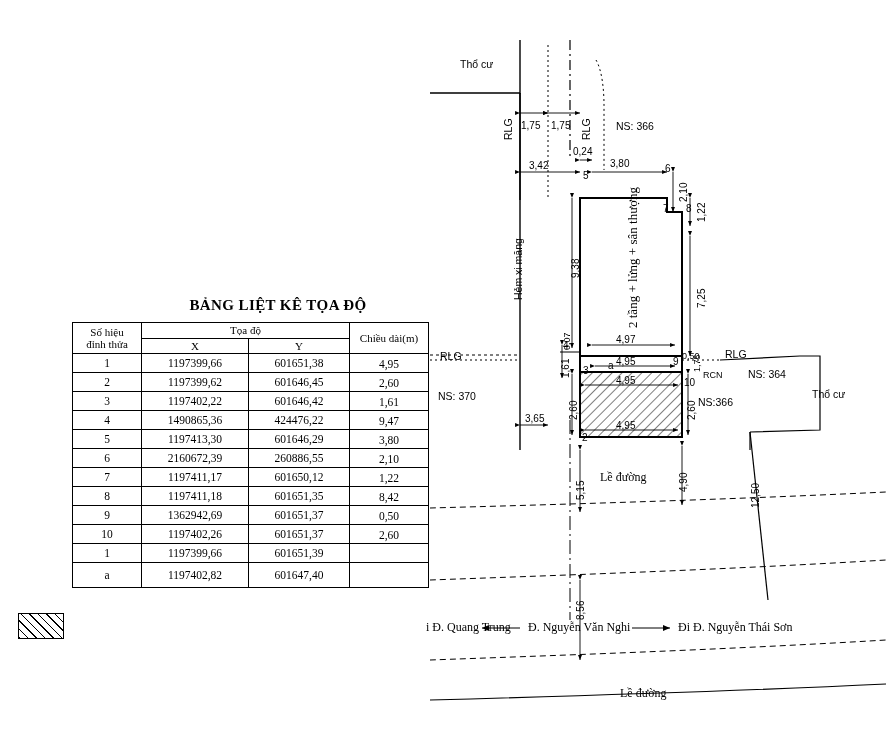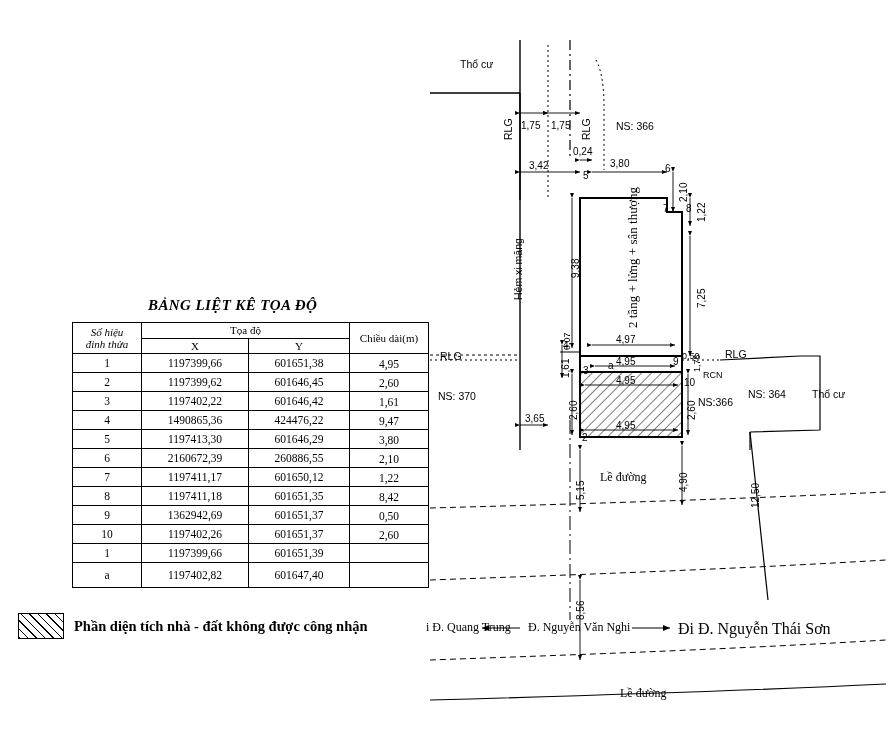--- a/index.html
+++ b/index.html
@@ -9,38 +9,37 @@
     font-family:"Liberation Serif", serif;
     color:#000;
     position:relative;
     overflow:hidden;
   }
   .abs{position:absolute;}
 
   
   #table-title{
     left:148px; top:297px; width:260px;
-    font-size:15px; font-weight:bold; 
+    font-size:15px; font-weight:bold; text-align:center;
     letter-spacing:.4px;
-    font-style:italic;
   }
   #coord-table{
     left:72px; top:322px;
     border-collapse:collapse;
     font-size:11.5px;
   }
   #coord-table td,#coord-table th{
     border:1px solid #000;
     padding:1px 3px;
     text-align:center;
     font-weight:normal;
     line-height:1.15;
   }
   #coord-table .hdr{font-size:11px;}
-  #coord-table .col-id{width:62px;font-style:italic;}
+  #coord-table .col-id{width:62px;}
   #coord-table .col-x{width:100px;}
   #coord-table .col-y{width:94px;}
   #coord-table .col-len{width:72px;}
   #coord-table tr.data td{height:16px;}
   .len-cell{vertical-align:bottom;padding-bottom:0;}
 
   
   #legend{left:18px; top:613px; display:flex; align-items:center; gap:10px;}
   #legend-swatch{
     width:44px;height:24px;border:1px solid #000;
@@ -147,21 +146,20 @@
     <td style="height:22px">a</td>
     <td>1197402,82</td>
     <td>601647,40</td>
     <td></td>
   </tr>
 </tbody>
   </table>
 
 <div class="abs" id="legend">
   <div id="legend-swatch"></div>
-  <div id="legend-text">Phần diện tích nhà - đất không được công nhận</div>
 </div>
 
 <div class="abs" id="drawing">
 
   <svg width="476" height="743" viewBox="0 0 476 743">
     <defs>
       <pattern id="hatch" width="7" height="7" patternTransform="rotate(45)" patternUnits="userSpaceOnUse">
         <line x1="0" y1="0" x2="0" y2="7" stroke="#000" stroke-width="1"></line>
       </pattern>
       <marker id="arr" markerWidth="8" markerHeight="8" refX="7" refY="3" orient="auto">
@@ -281,31 +279,31 @@
   <div class="lbl num rot90" style="left:258px;top:492px">4,90</div>
   <div class="lbl num rot90" style="left:330px;top:508px">12,50</div>
   <div class="lbl num rot90" style="left:155px;top:620px">8,56</div>
 
   <div class="lbl rot90" style="left:92px;top:300px">Hẻm xi măng</div>
   <div class="lbl" style="left:20px;top:350px">RLG</div>
   <div class="lbl" style="left:18px;top:390px">NS: 370</div>
   <div class="lbl" style="left:305px;top:348px">RLG</div>
   <div class="lbl small" style="left:283px;top:370px">RCN</div>
   <div class="lbl" style="left:278px;top:396px">NS:366</div>
-  <div class="lbl" style="left:328px;top:388px">NS: 364</div>
+  <div class="lbl" style="left:328px;top:368px">NS: 364</div>
   <div class="lbl" style="left:392px;top:388px">Thổ cư</div>
 
   <div class="lbl rot90" style="left:205px;top:328px;font-size:13px;font-family:'Liberation Serif',serif">2 tầng + lửng + sân thượng</div>
 
   <div class="lbl serif" style="left:180px;top:470px;font-size:12px">Lề đường</div>
   <div class="lbl serif" style="left:200px;top:686px;font-size:12px">Lề đường</div>
 
   <div class="lbl serif" style="left:6px;top:620px;font-size:12px">i Đ. Quang Trung</div>
   <div class="lbl serif" style="left:108px;top:620px;font-size:12px">Đ. Nguyễn Văn Nghi</div>
-  <div class="lbl serif" style="left:258px;top:620px;font-size:16px">Đi Đ. Nguyễn Thái Sơn</div>
+  <div class="lbl serif" style="left:258px;top:620px;font-size:12px">Đi Đ. Nguyễn Thái Sơn</div>
 
   
   <div class="lbl num" style="left:163px;top:170px">5</div>
   <div class="lbl num" style="left:245px;top:163px">6</div>
   <div class="lbl num" style="left:243px;top:203px">7</div>
   <div class="lbl num" style="left:266px;top:203px">8</div>
   <div class="lbl num" style="left:143px;top:340px">4</div>
   <div class="lbl num" style="left:163px;top:365px">3</div>
   <div class="lbl num" style="left:162px;top:432px">2</div>
   <div class="lbl num" style="left:253px;top:356px">9</div>

